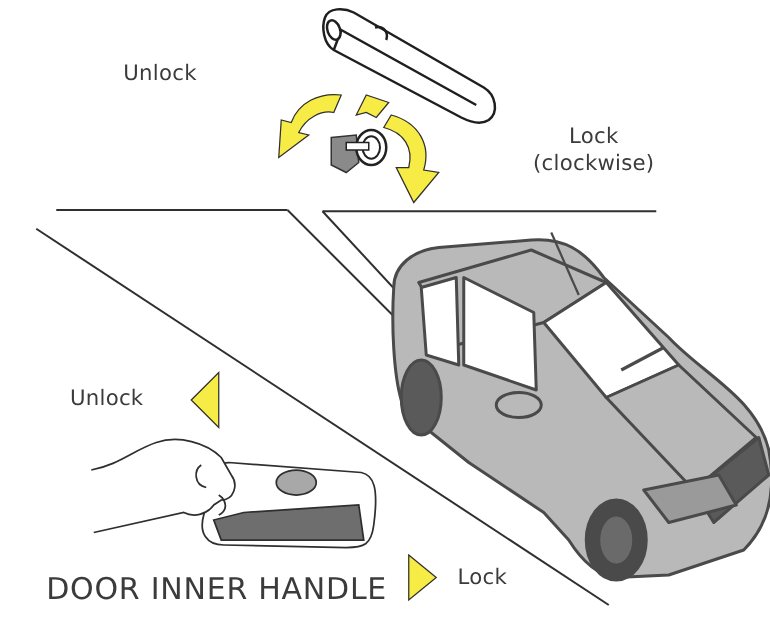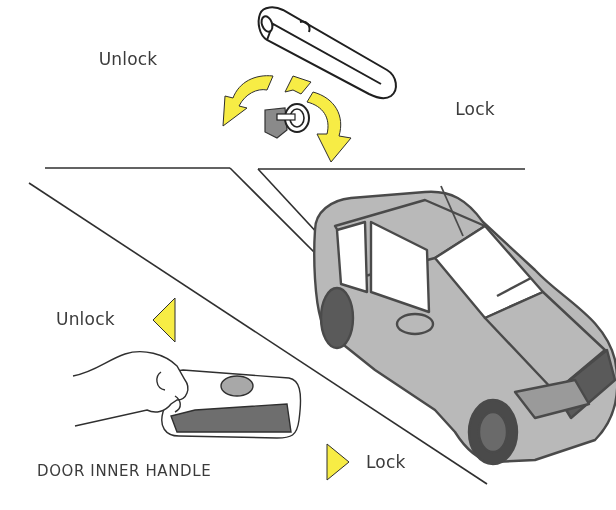--- a/index.html
+++ b/index.html
@@ -7,21 +7,21 @@
          font-family: "DejaVu Sans", sans-serif; color: #3a3a3a; }
   .stage { position: absolute; left: 15px; top: 0; width: 616px; height: 410px; }
   svg.art { position: absolute; left: 0; top: 0; width: 616px; height: 510px; }
   .label { position: absolute; font-size: 17px; line-height: 22px; color: #3b3b3b;
            letter-spacing: 0.2px; white-space: nowrap; }
   .label.center { text-align: center; }
   #unlock-top { left: 28px; top: 48px; width: 170px; }
   #lock-top { left: 395px; top: 98px; width: 130px; }
   #unlock-inner { left: 41px; top: 308px; }
   #lock-inner { left: 351px; top: 451px; }
-  #caption { left: 22px; top: 460px; font-size: 15px; letter-spacing: 0.6px; }
+  #caption { left: 22px; top: 460px; font-size: 24px; letter-spacing: 0.6px; }
   .label span { display: block; }
 </style>
 </head>
 <body>
 
 <div class="stage">
 
   <svg class="art" viewBox="0 0 616 510">
 
     <g stroke="#2f2f2f" stroke-width="1.6" fill="none">
@@ -84,17 +84,18 @@
       <path d="M146 372 C140 376 140 388 150 390" fill="none"></path>
       <path d="M160 396 C166 400 168 408 160 412" fill="none"></path>
     </g>
   </svg>
 
   <div id="unlock-top" class="label center">
     <span>Unlock</span>
   </div>
   <div id="lock-top" class="label center">
     <span>Lock</span>
+    <span>(clockwise)</span>
   </div>
   <div id="unlock-inner" class="label">Unlock</div>
   <div id="lock-inner" class="label">Lock</div>
   <div id="caption" class="label">DOOR INNER HANDLE</div>
 </div>
 
 </body></html>

